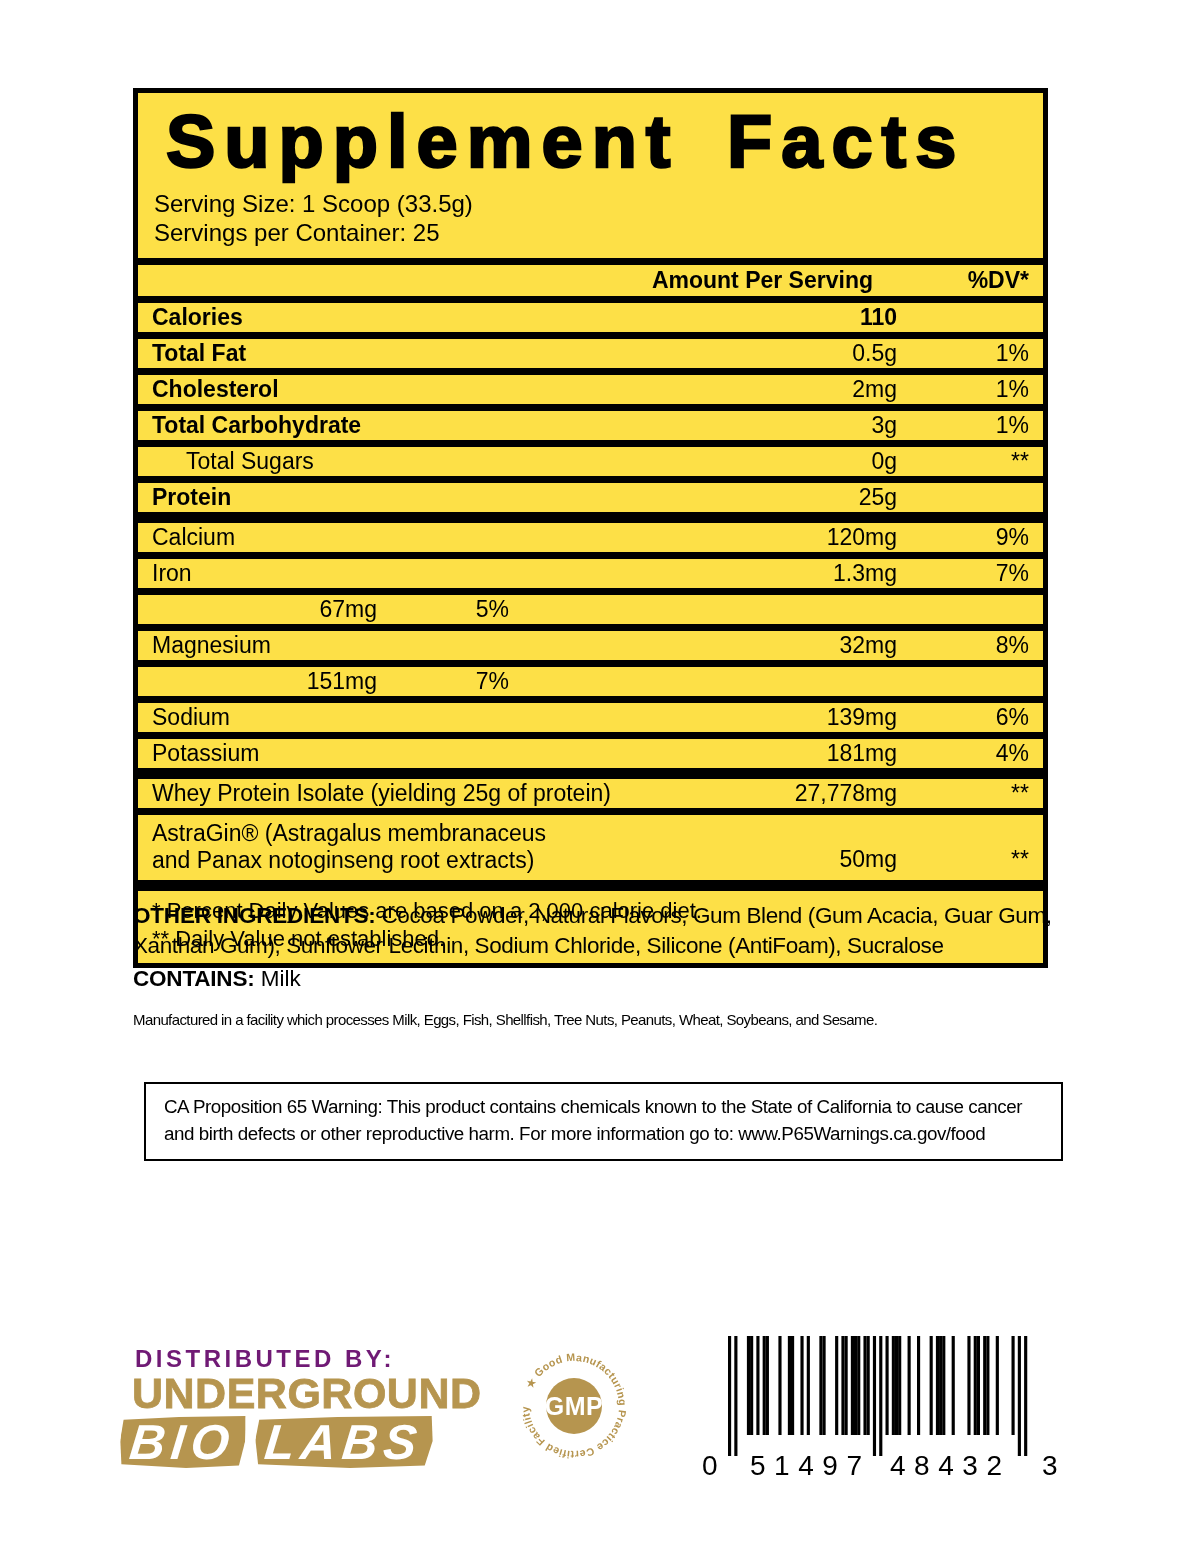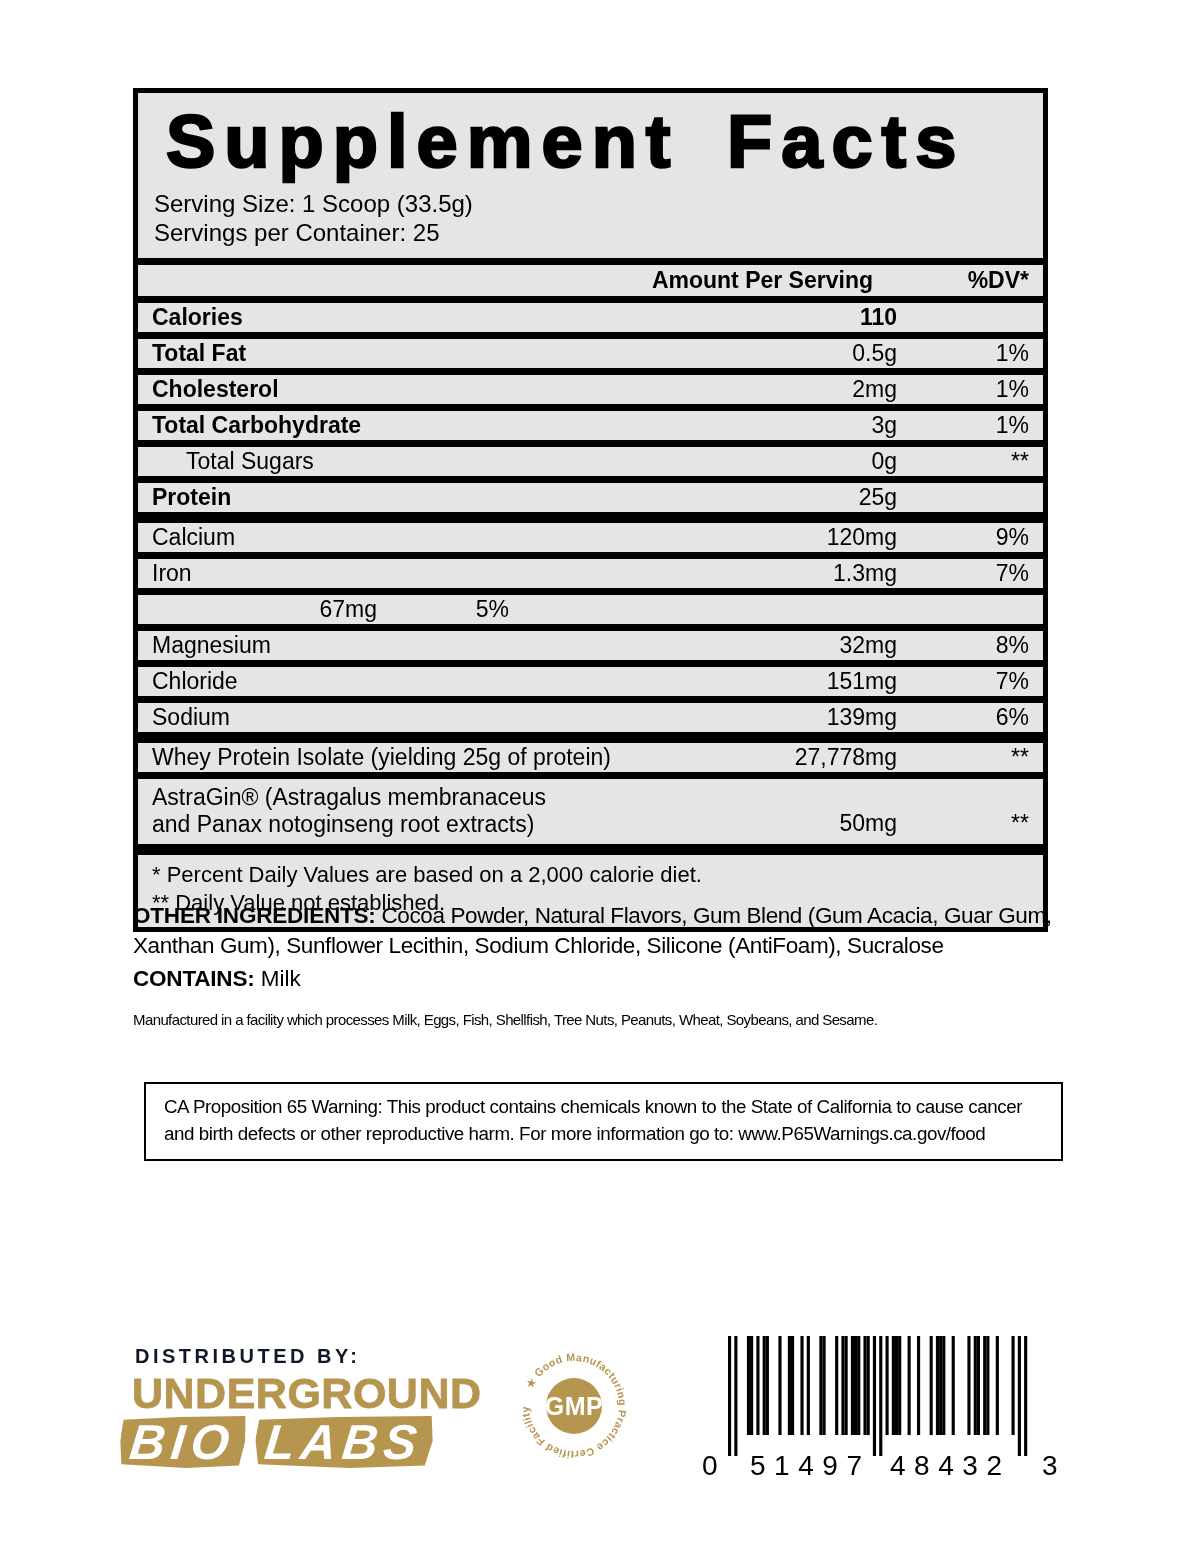--- a/index.html
+++ b/index.html
@@ -8,21 +8,21 @@
     font-family:"Liberation Sans", sans-serif;color:#000;overflow:hidden;
   }
   .abs{position:absolute;}
 
   
   .facts-box{
     left:133px;top:88px;width:915px;
     background:#000;padding:4px;box-sizing:border-box;
     display:flex;flex-direction:column;
   }
-  .white-block{background:#e5e5e5;border:1px solid #000;}
+  .white-block{background:#fde047;border:1px solid #000;}
   .head-block{padding:8px 16px 10px 16px;}
   .panel-title{
     font-size:74px;font-weight:bold;line-height:1.0;
     letter-spacing:9px;word-spacing:18px;white-space:nowrap;
     -webkit-text-stroke:2.5px #000;
     margin:4px 0 10px 12px;
   }
   .serving-line{font-size:24px;line-height:1.22;}
 
   .header-row,.nrow{
@@ -49,21 +49,21 @@
   .ingredients b,.contains b{letter-spacing:-0.2px;}
   .contains{left:133px;top:966px;width:900px;font-size:22.5px;}
   .allergen{left:133px;top:1008px;width:930px;font-size:15px;line-height:1.55;letter-spacing:-0.6px;}
   .prop65{
     left:144px;top:1082px;width:919px;box-sizing:border-box;
     border:2px solid #000;padding:9px 14px 11px 18px;
     font-size:18.8px;line-height:1.45;letter-spacing:-0.45px;
   }
 
   
-  .distributed{left:135px;top:1345px;font-size:20px;font-weight:bold;letter-spacing:3.5px;color:#0f172a;}
+  .distributed{left:135px;top:1345px;font-size:24px;font-weight:bold;letter-spacing:3.5px;color:#701a75;}
   .brand1{
     left:132px;top:1369px;font-size:43px;font-weight:bold;
     color:var(--gold,#b6954f);letter-spacing:0.5px;white-space:nowrap;
     -webkit-text-stroke:0.8px currentColor;
   }
   .brand2{left:120px;top:1416px;display:flex;gap:10px;transform:skewX(-6deg);}
   .brush{
     display:inline-block;background:var(--gold,#b6954f);color:#fff;
     font-size:49px;font-weight:bold;font-style:italic;letter-spacing:6px;
     line-height:52px;height:52px;padding:0 10px;
@@ -137,28 +137,32 @@
       <div class="white-block nrow">
         <span class="amt">67mg</span>
         <span class="dv">5%</span>
       </div>
       <div class="white-block nrow">
         <span class="lbl">Magnesium</span>
         <span class="amt">32mg</span>
         <span class="dv">8%</span>
       </div>
       <div class="white-block nrow">
-        <span class="lbl">Chloride</span>
         <span class="amt">151mg</span>
         <span class="dv">7%</span>
       </div>
       <div class="white-block nrow">
         <span class="lbl">Sodium</span>
         <span class="amt">139mg</span>
         <span class="dv">6%</span>
+      </div>
+      <div class="white-block nrow">
+        <span class="lbl">Potassium</span>
+        <span class="amt">181mg</span>
+        <span class="dv">4%</span>
       </div>
       <div class="white-block nrow section-start">
         <span class="lbl">Whey Protein Isolate (yielding 25g of protein)</span>
         <span class="amt">27,778mg</span>
         <span class="dv">**</span>
       </div>
       <div class="white-block nrow tall">
         <span class="lbl">AstraGin® (Astragalus membranaceus
 and Panax notoginseng root extracts)</span>
         <span class="amt">50mg</span>

